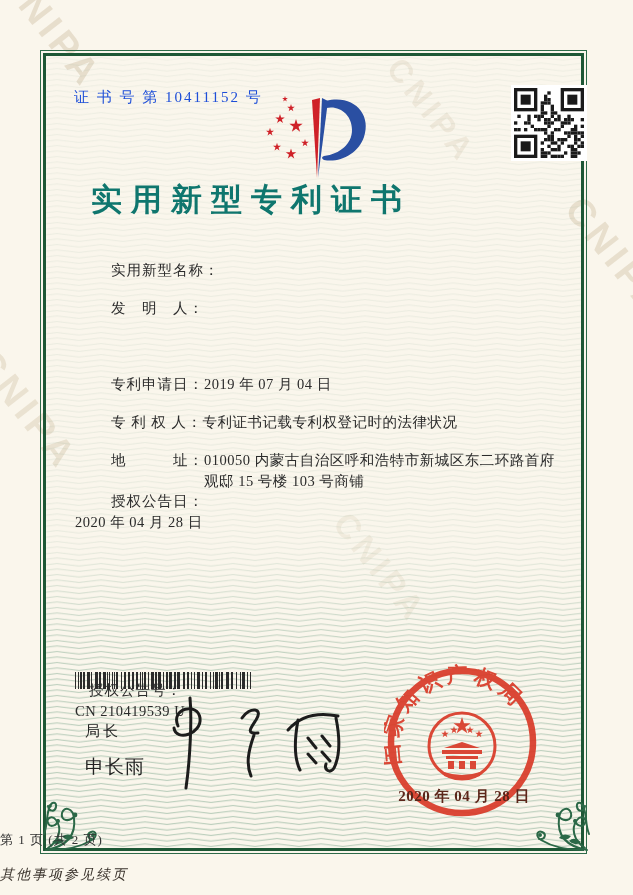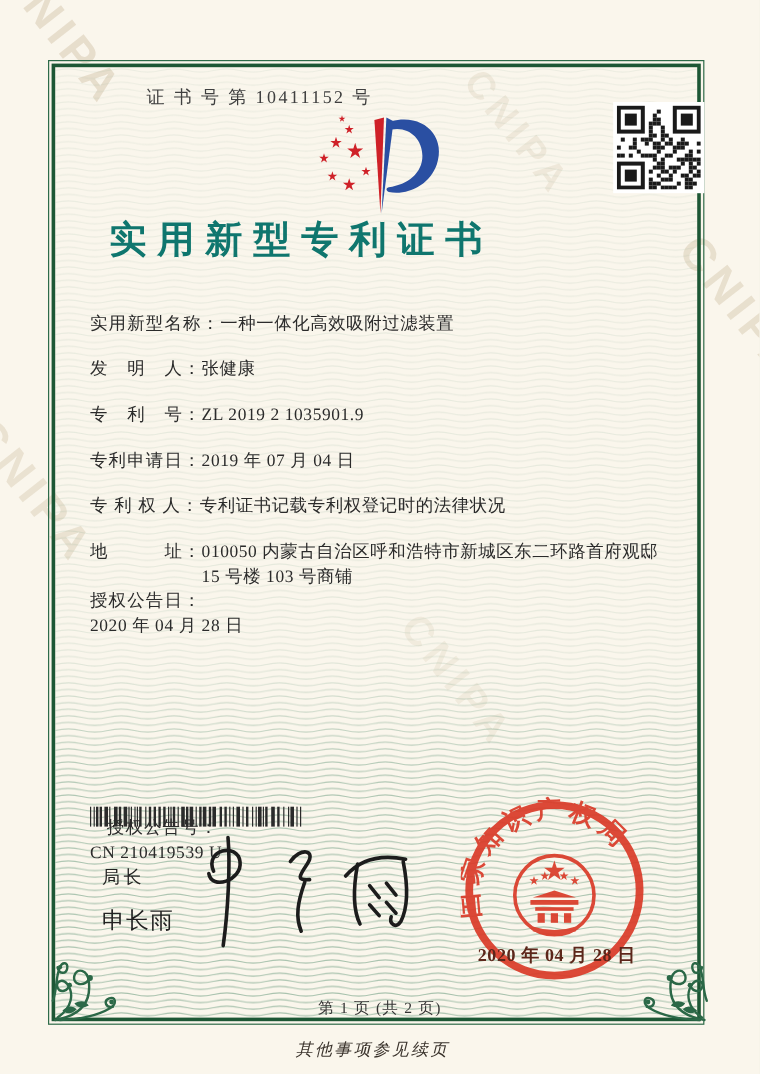--- a/index.html
+++ b/index.html
@@ -29,39 +29,39 @@
     box-sizing:border-box;
   }
   .frame-inner{
     position:absolute;left:2px;top:2px;right:2px;bottom:2px;
     border:3px solid #1d5735;
   }
   .guilloche{position:absolute;left:46px;top:56px;width:535px;height:792px;}
   .content{position:absolute;left:0;top:0;width:633px;height:895px;}
 
   .cert-number{
-    position:absolute;left:74px;top:72px;
-    font-size:15px;color:#404040;letter-spacing:2px;margin-left:48px;
+    position:absolute;left:74px;top:88px;
+    font-size:15px;color:#1d4ed8;letter-spacing:2px;
   }
   .logo{position:absolute;left:258px;top:88px;}
   .qr{position:absolute;left:511px;top:85px;width:70px;height:70px;background:#fff;padding:3px;}
   .title{
     position:absolute;left:0;top:179px;width:502px;
     text-align:center;font-size:31px;font-weight:bold;color:#0f766e;
     letter-spacing:9px;
   }
   .field{
     position:absolute;left:75px;width:480px;
     font-size:14.5px;color:#2b2b2b;line-height:21px;
     display:flex;align-items:flex-start;
   }
-  .field .lbl{flex:0 0 auto;white-space:pre;letter-spacing:1px;}
+  .field .lbl{flex:0 0 auto;white-space:pre;letter-spacing:1px;margin-left:36px;}
   .field .val{flex:1 1 auto;letter-spacing:0.5px;}
   .f-name{top:260px;}
-  .f-inventor{top:298px;}
+  .f-inventor{top:298px;flex-direction:column;}
   .f-patno{top:336px;}
   .f-filing{top:374px;}
   .f-patentee{top:412px;justify-content:center;}
   .f-addr{top:450px;}
   .f-addr .val{max-width:412px;}
   .f-grant{top:491px;flex-direction:column;}
   .f-grant .val1{flex:0 0 168px;}
   .f-grant .lbl2{flex:0 0 auto;white-space:pre;letter-spacing:1px;margin-left:14px;}
   .body-text{
     position:absolute;left:72px;top:519px;width:474px;
@@ -72,25 +72,25 @@
   .barcode{position:absolute;left:75px;top:672px;}
   .sig-title{position:absolute;left:85px;top:722px;font-size:15px;color:#222;letter-spacing:3px;font-family:Liberation Mono, monospace;}
   .sig-name{position:absolute;left:85px;top:754px;font-size:19px;color:#222;letter-spacing:1px;font-family:"Liberation Sans","DejaVu Sans",sans-serif;}
   .signature{position:absolute;left:150px;top:690px;}
   .seal{position:absolute;left:384px;top:664px;}
   .seal-date{
     position:absolute;left:388px;top:787px;width:152px;text-align:center;
     font-size:15px;color:#5c261a;letter-spacing:0.5px;font-weight:bold;
   }
   .footer-page{
-    position:absolute;left:0;top:831px;width:633px;text-align:center;
+    position:absolute;left:0;top:831px;width:633px;
     font-size:13px;color:#333;letter-spacing:1px;
   }
   .footer-note{
-    position:absolute;left:0;top:866px;width:621px;text-align:center;
+    position:absolute;left:0;top:866px;width:621px;text-align:left;
     font-size:14px;color:#3a332c;font-style:italic;letter-spacing:2px;
   }
   .ornament{position:absolute;}
   .orn-left{left:42px;top:784px;}
   .orn-right{left:521px;top:784px;transform:scaleX(-1);}
 </style>
 </head>
 <body>
 
 <div class="page">
@@ -302,29 +302,23 @@
         <rect x="16" y="2" width="3" height="3" fill="#1a1a1a"></rect>
         <rect x="0" y="14" width="7" height="7" fill="#1a1a1a"></rect>
         <rect x="1" y="15" width="5" height="5" fill="#fff"></rect>
         <rect x="2" y="16" width="3" height="3" fill="#1a1a1a"></rect>
       </svg>
 
     <div class="title">实用新型专利证书</div>
 
     <div class="field f-name">
       <span class="lbl">实用新型名称：</span>
-      <span class="val">一种一体化高效吸附过滤装置</span>
     </div>
     <div class="field f-inventor">
       <span class="lbl">发　明　人：</span>
-      <span class="val">张健康</span>
-    </div>
-    <div class="field f-patno">
-      <span class="lbl">专　利　号：</span>
-      <span class="val">ZL 2019 2 1035901.9</span>
     </div>
     <div class="field f-filing">
       <span class="lbl">专利申请日：</span>
       <span class="val">2019 年 07 月 04 日</span>
     </div>
     <div class="field f-patentee">
       <span class="lbl">专 利 权 人：</span>
       <span class="val">专利证书记载专利权登记时的法律状况</span>
     </div>
     <div class="field f-addr">

